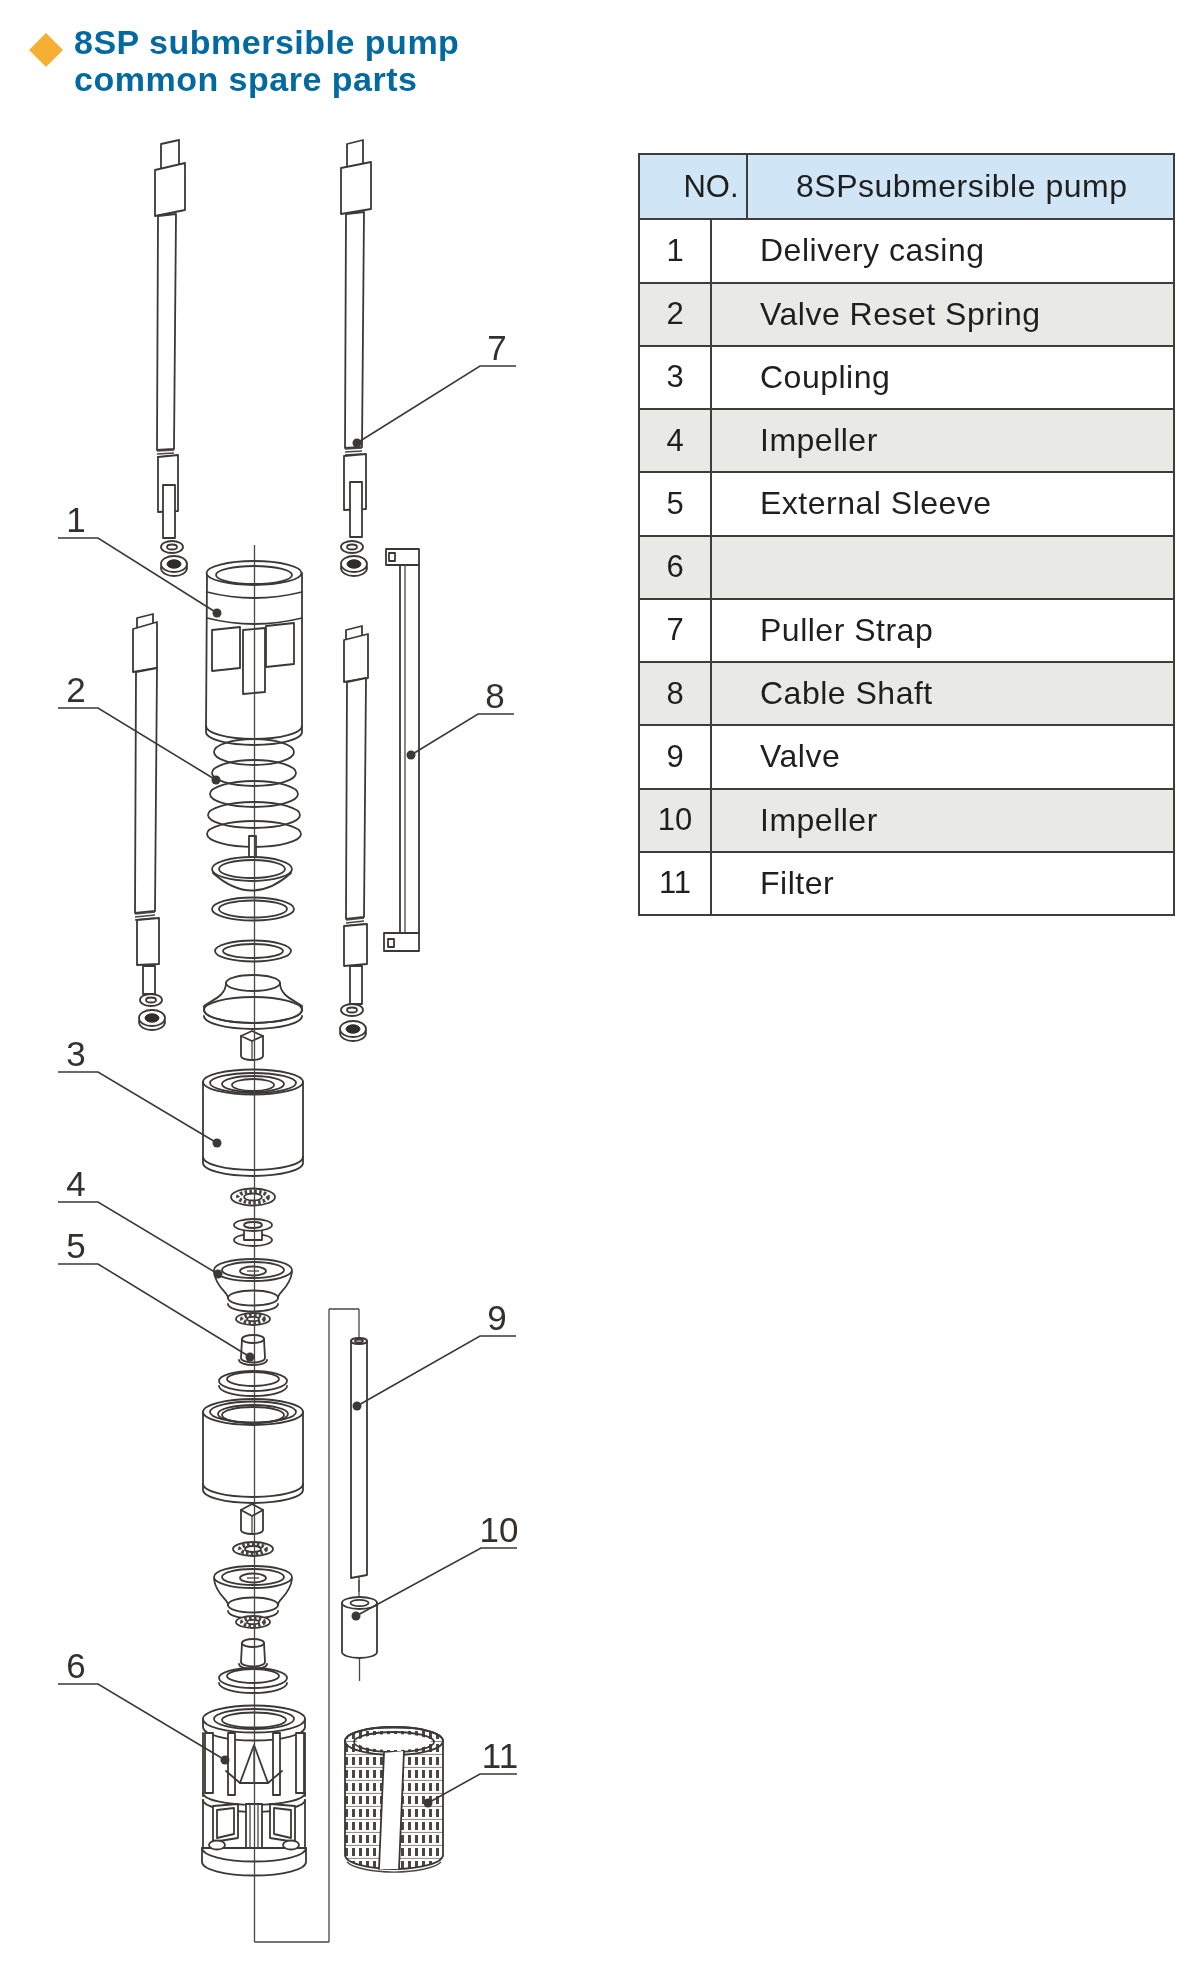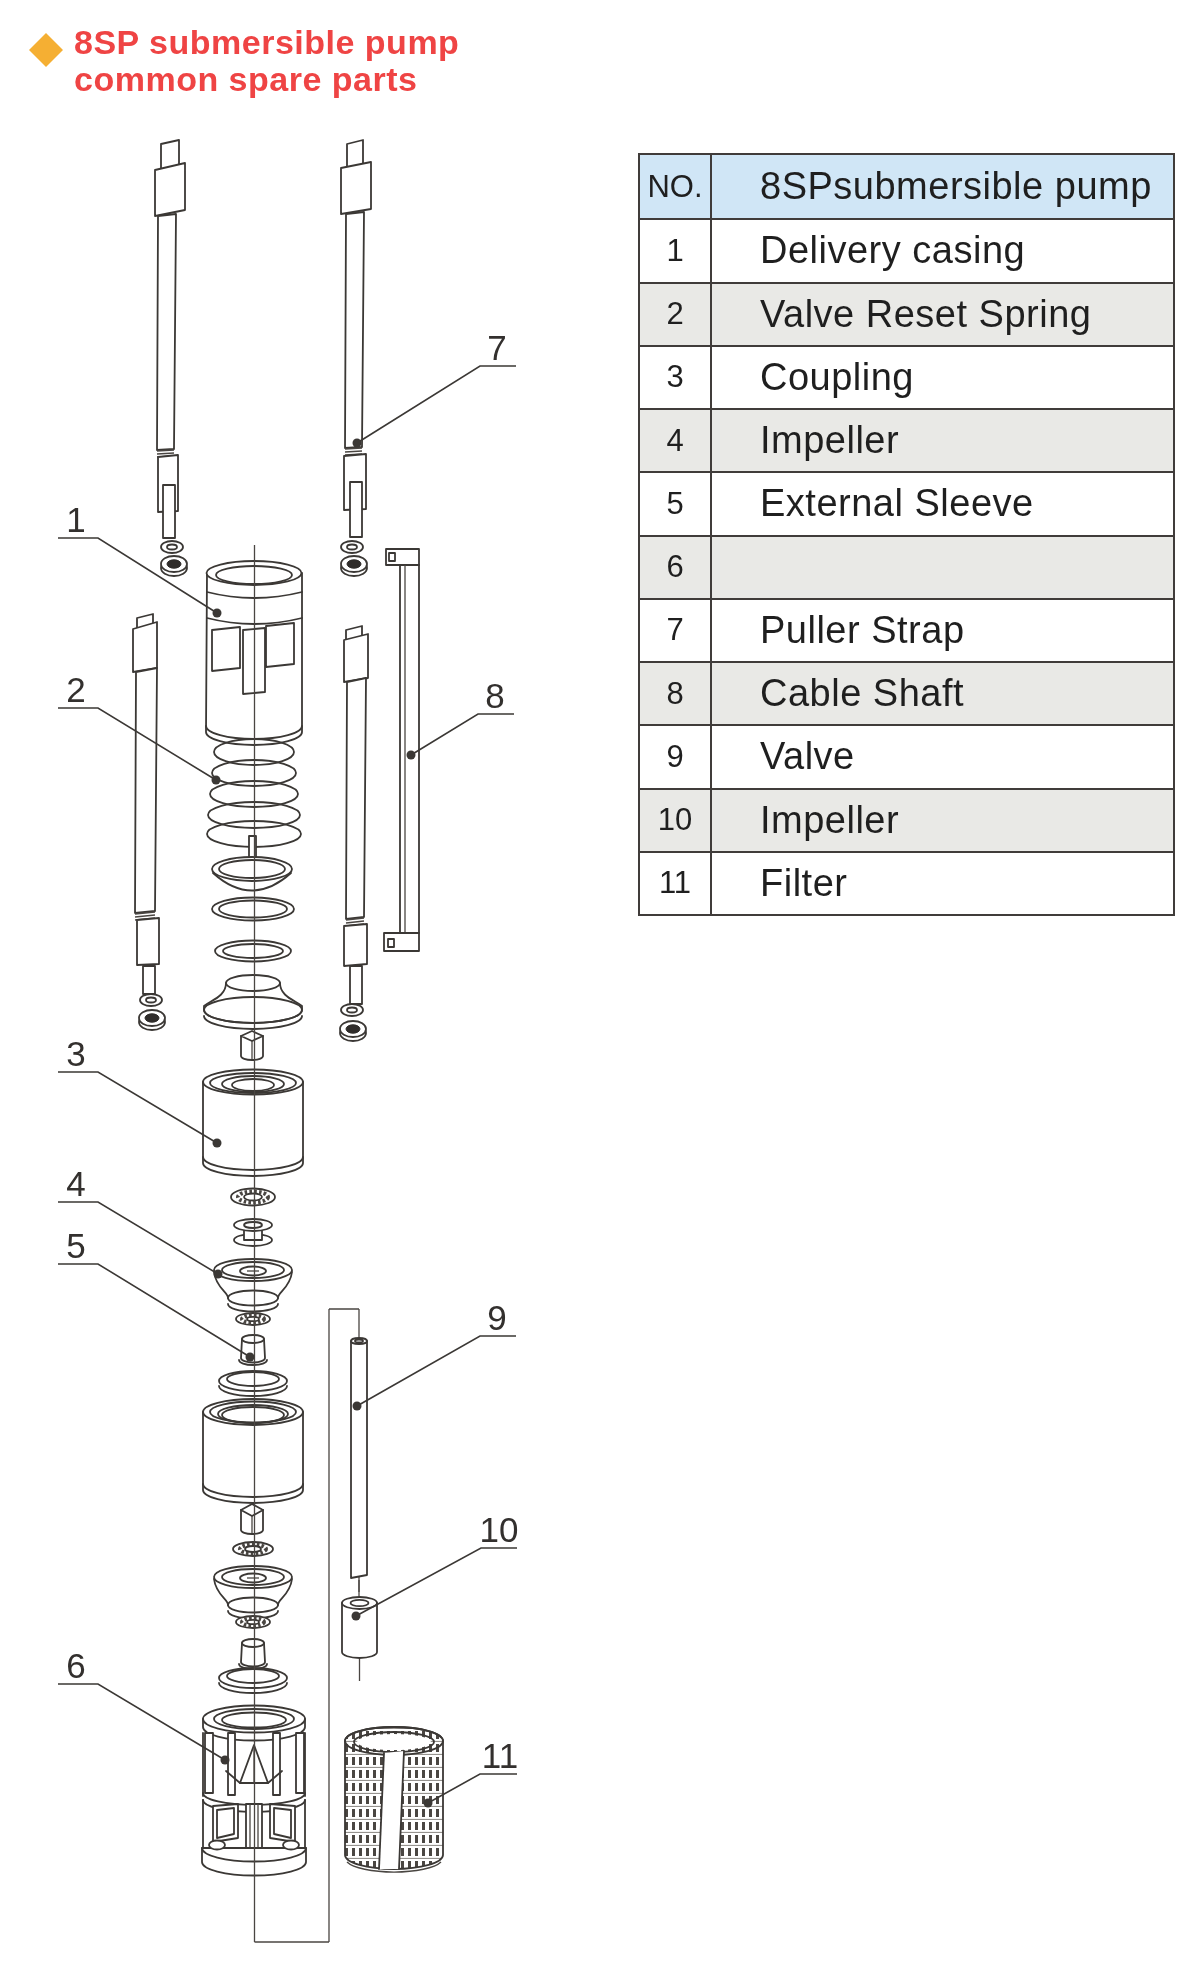--- a/index.html
+++ b/index.html
@@ -1,30 +1,30 @@
 <!DOCTYPE html>
 <html><head>
 <meta charset="utf-8">
 <style>
   html,body{margin:0;padding:0;background:#ffffff;}
   #page{position:relative;width:1200px;height:1984px;background:#ffffff;overflow:hidden;
         font-family:"Liberation Sans", sans-serif;}
   
   #title-block{position:absolute;left:28px;top:24px;display:flex;align-items:flex-start;}
   #diamond{width:24px;height:24px;background:#F5AF33;transform:rotate(45deg);margin:14px 16px 0 6px;flex:0 0 auto;}
-  #title-text{color:#ef4444;font-weight:bold;font-size:34px;line-height:37px;letter-spacing:.5px;}
+  #title-text{color:#0369a1;font-weight:bold;font-size:34px;line-height:37px;letter-spacing:.5px;}
   
   #parts-table{position:absolute;left:638px;top:153px;width:537px;height:763px;
       display:grid;grid-template-rows:repeat(12,1fr);
       border:2px solid #403C3A;box-sizing:border-box;background:#fff;}
   .tr{display:grid;grid-template-columns:72px 1fr;border-top:2px solid #403C3A;box-sizing:border-box;}
-  .tr:first-child{border-top:none;}
+  .tr:first-child{border-top:none;padding-left:36px;}
   .td-no{display:flex;align-items:center;justify-content:center;border-right:2px solid #403C3A;
       box-sizing:border-box;font-size:31px;color:#1F1F1F;}
-  .td-name{display:flex;align-items:center;padding-left:48px;font-size:38px;color:#1F1F1F;letter-spacing:.5px;}
+  .td-name{display:flex;align-items:center;padding-left:48px;font-size:32px;color:#1F1F1F;letter-spacing:.5px;}
   .tr.head{background:#D0E6F6;}
   .tr.alt{background:#E9E9E6;}
   
   #diagram-svg{position:absolute;left:0;top:0;width:1200px;height:1984px;}
   #diagram-svg *{vector-effect:non-scaling-stroke;}
   .ln{fill:none;stroke:#3B3835;stroke-width:1.8;stroke-linecap:round;stroke-linejoin:round;}
   .lnw{fill:#ffffff;stroke:#3B3835;stroke-width:1.8;stroke-linejoin:round;}
   .thin{fill:none;stroke:#4A4642;stroke-width:1.3;}
   .dark{fill:#2F2C2A;stroke:#2F2C2A;stroke-width:1;}
   .callout-text{font-family:"Liberation Sans",sans-serif;font-size:35px;fill:#33302E;text-anchor:middle;}

